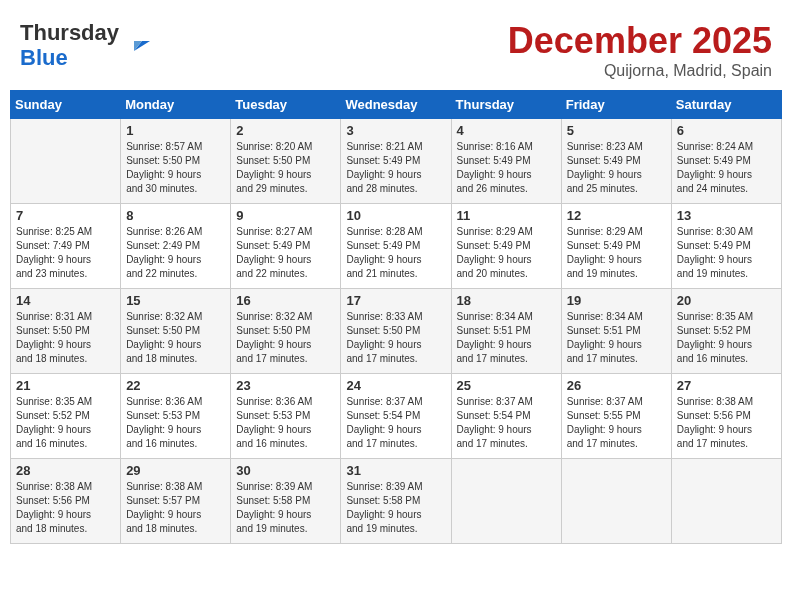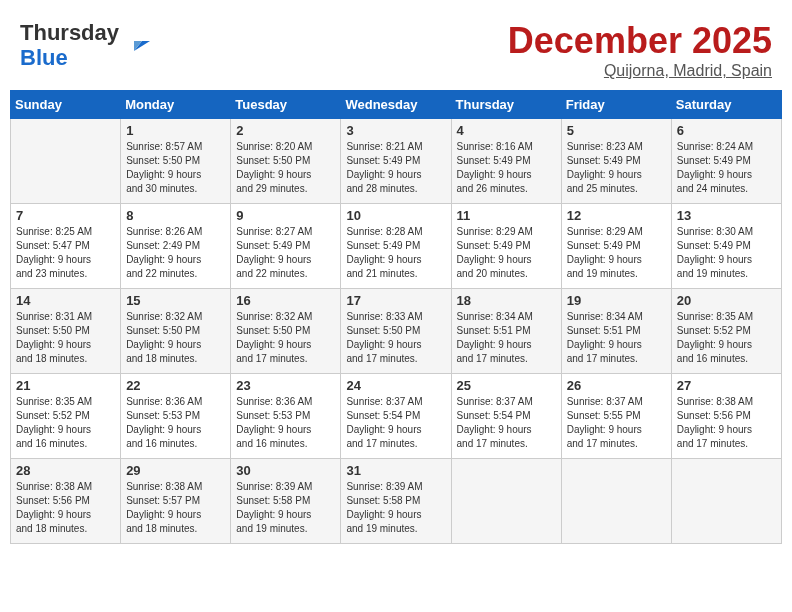--- a/index.html
+++ b/index.html
@@ -24,21 +24,20 @@
       text-align: right;
     }
     .month-year {
       font-size: 36px;
       font-weight: bold;
       color: #b91c1c;
     }
     .location {
       font-size: 16px;
       color: #555;
-      text-decoration: underline;
     }
     .calendar {
       width: 100%;
       border-collapse: collapse;
       margin-top: 5px;
     }
     .calendar thead th {
       background-color: #1565c0;
       color: #ffffff;
       font-size: 13px;
@@ -155,21 +154,21 @@
           <div class="cell-info" style="white-space: pre-line;">Sunrise: 8:24 AM
 Sunset: 5:49 PM
 Daylight: 9 hours
 and 24 minutes.</div>
         </td>
       </tr>
       <tr>
         <td>
           <span class="day-number">7</span>
           <div class="cell-info" style="white-space: pre-line;">Sunrise: 8:25 AM
-Sunset: 5:47 PM
+Sunset: 7:49 PM
 Daylight: 9 hours
 and 23 minutes.</div>
         </td>
         <td>
           <span class="day-number">8</span>
           <div class="cell-info" style="white-space: pre-line;">Sunrise: 8:26 AM
 Sunset: 2:49 PM
 Daylight: 9 hours
 and 22 minutes.</div>
         </td>

